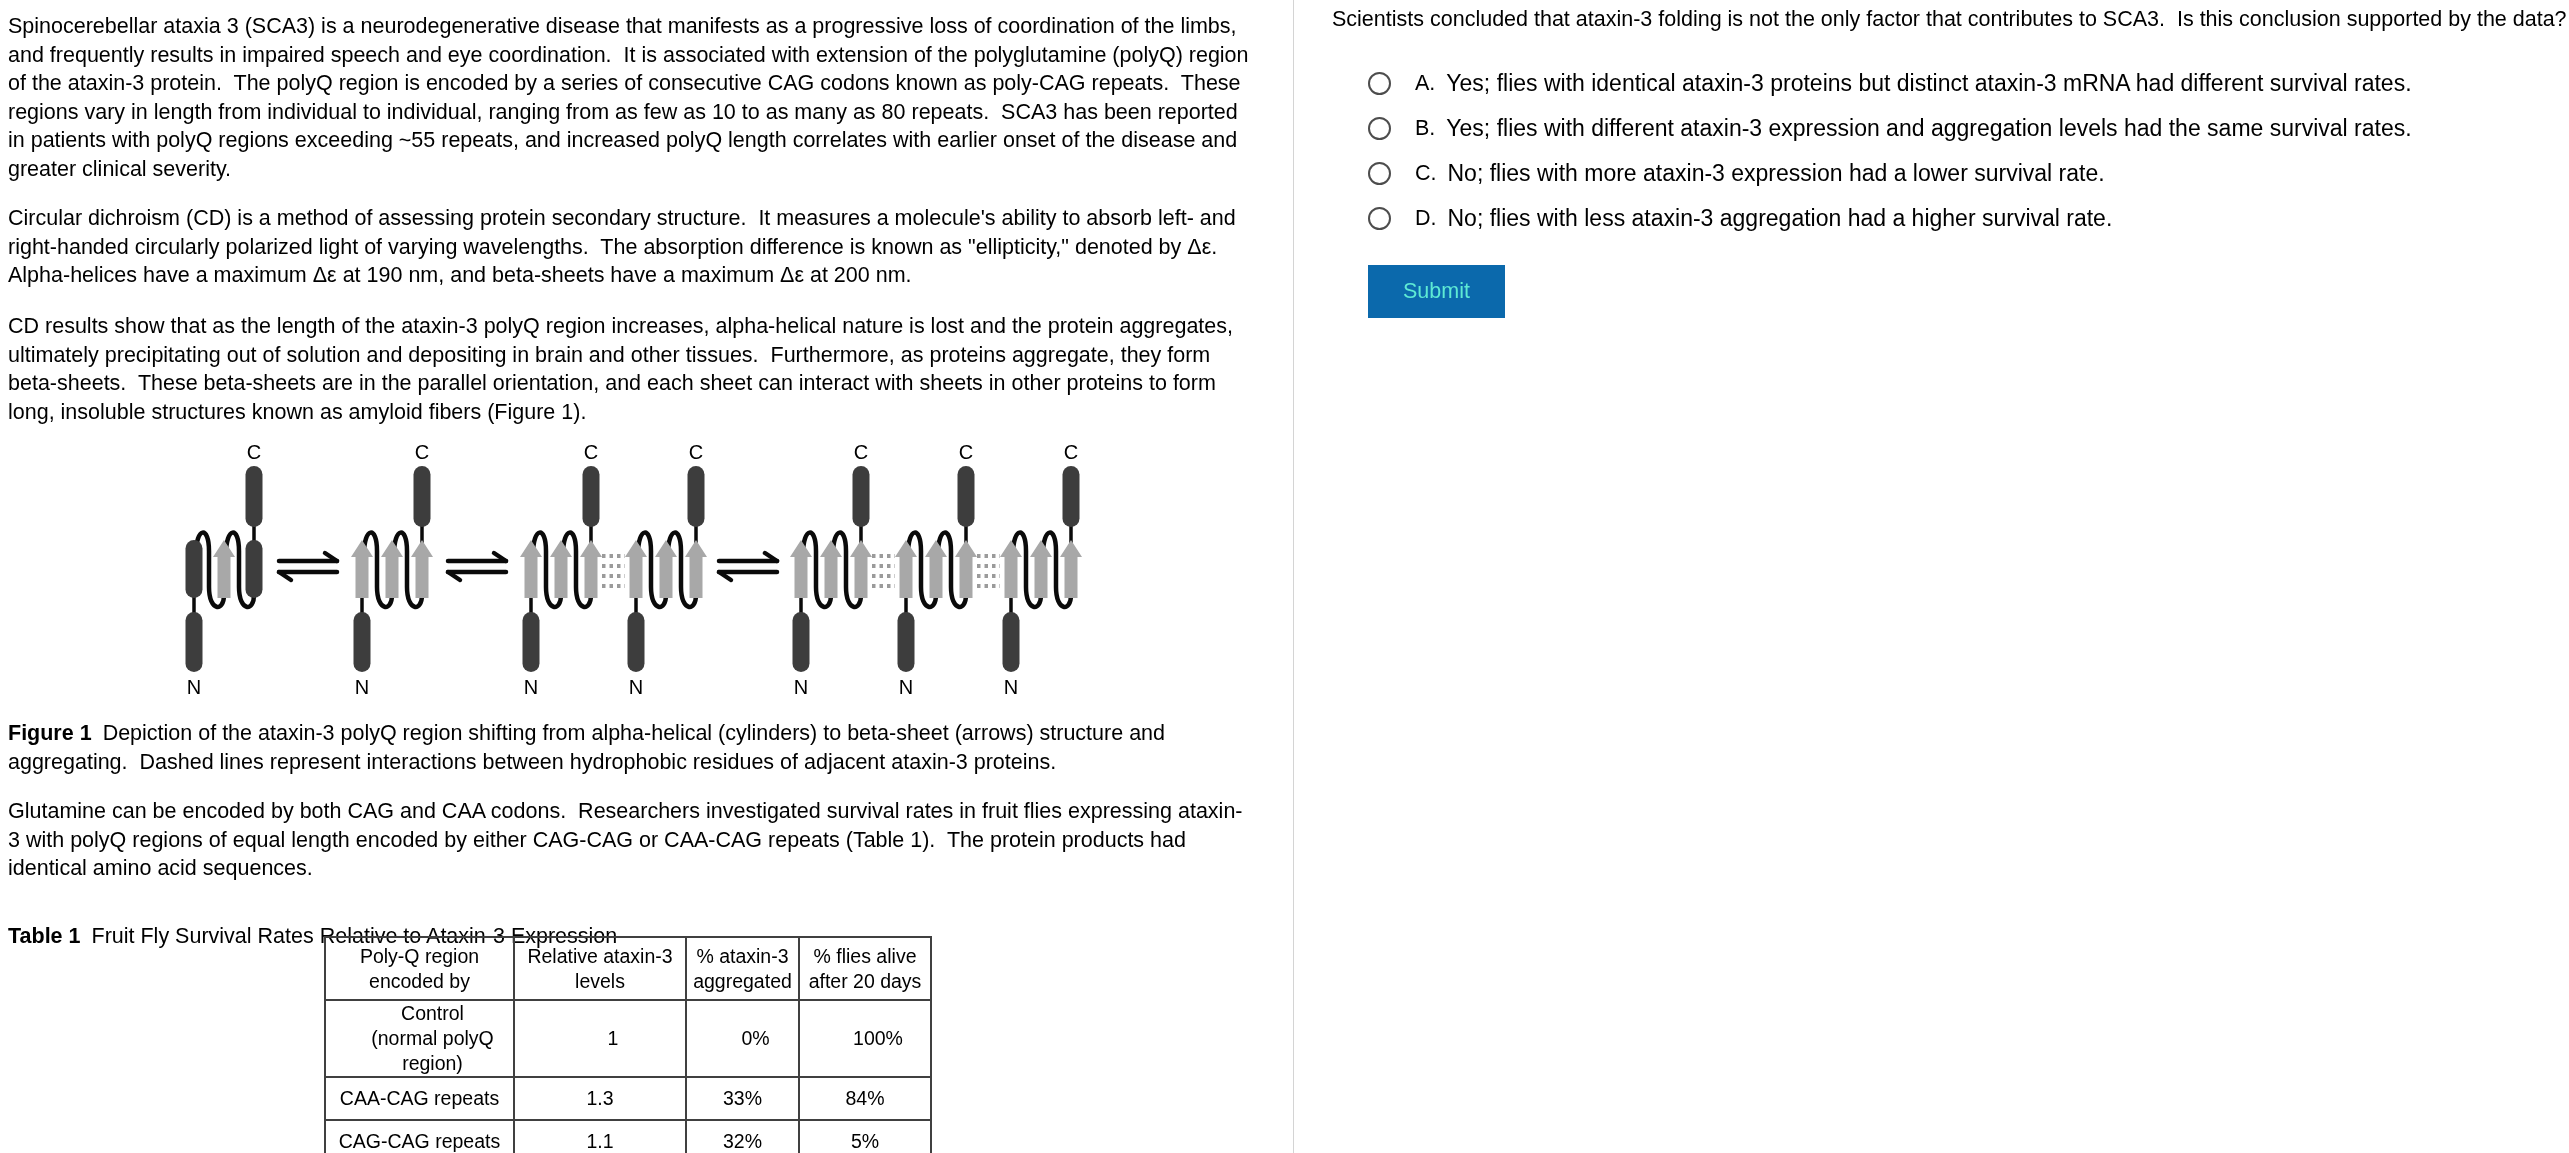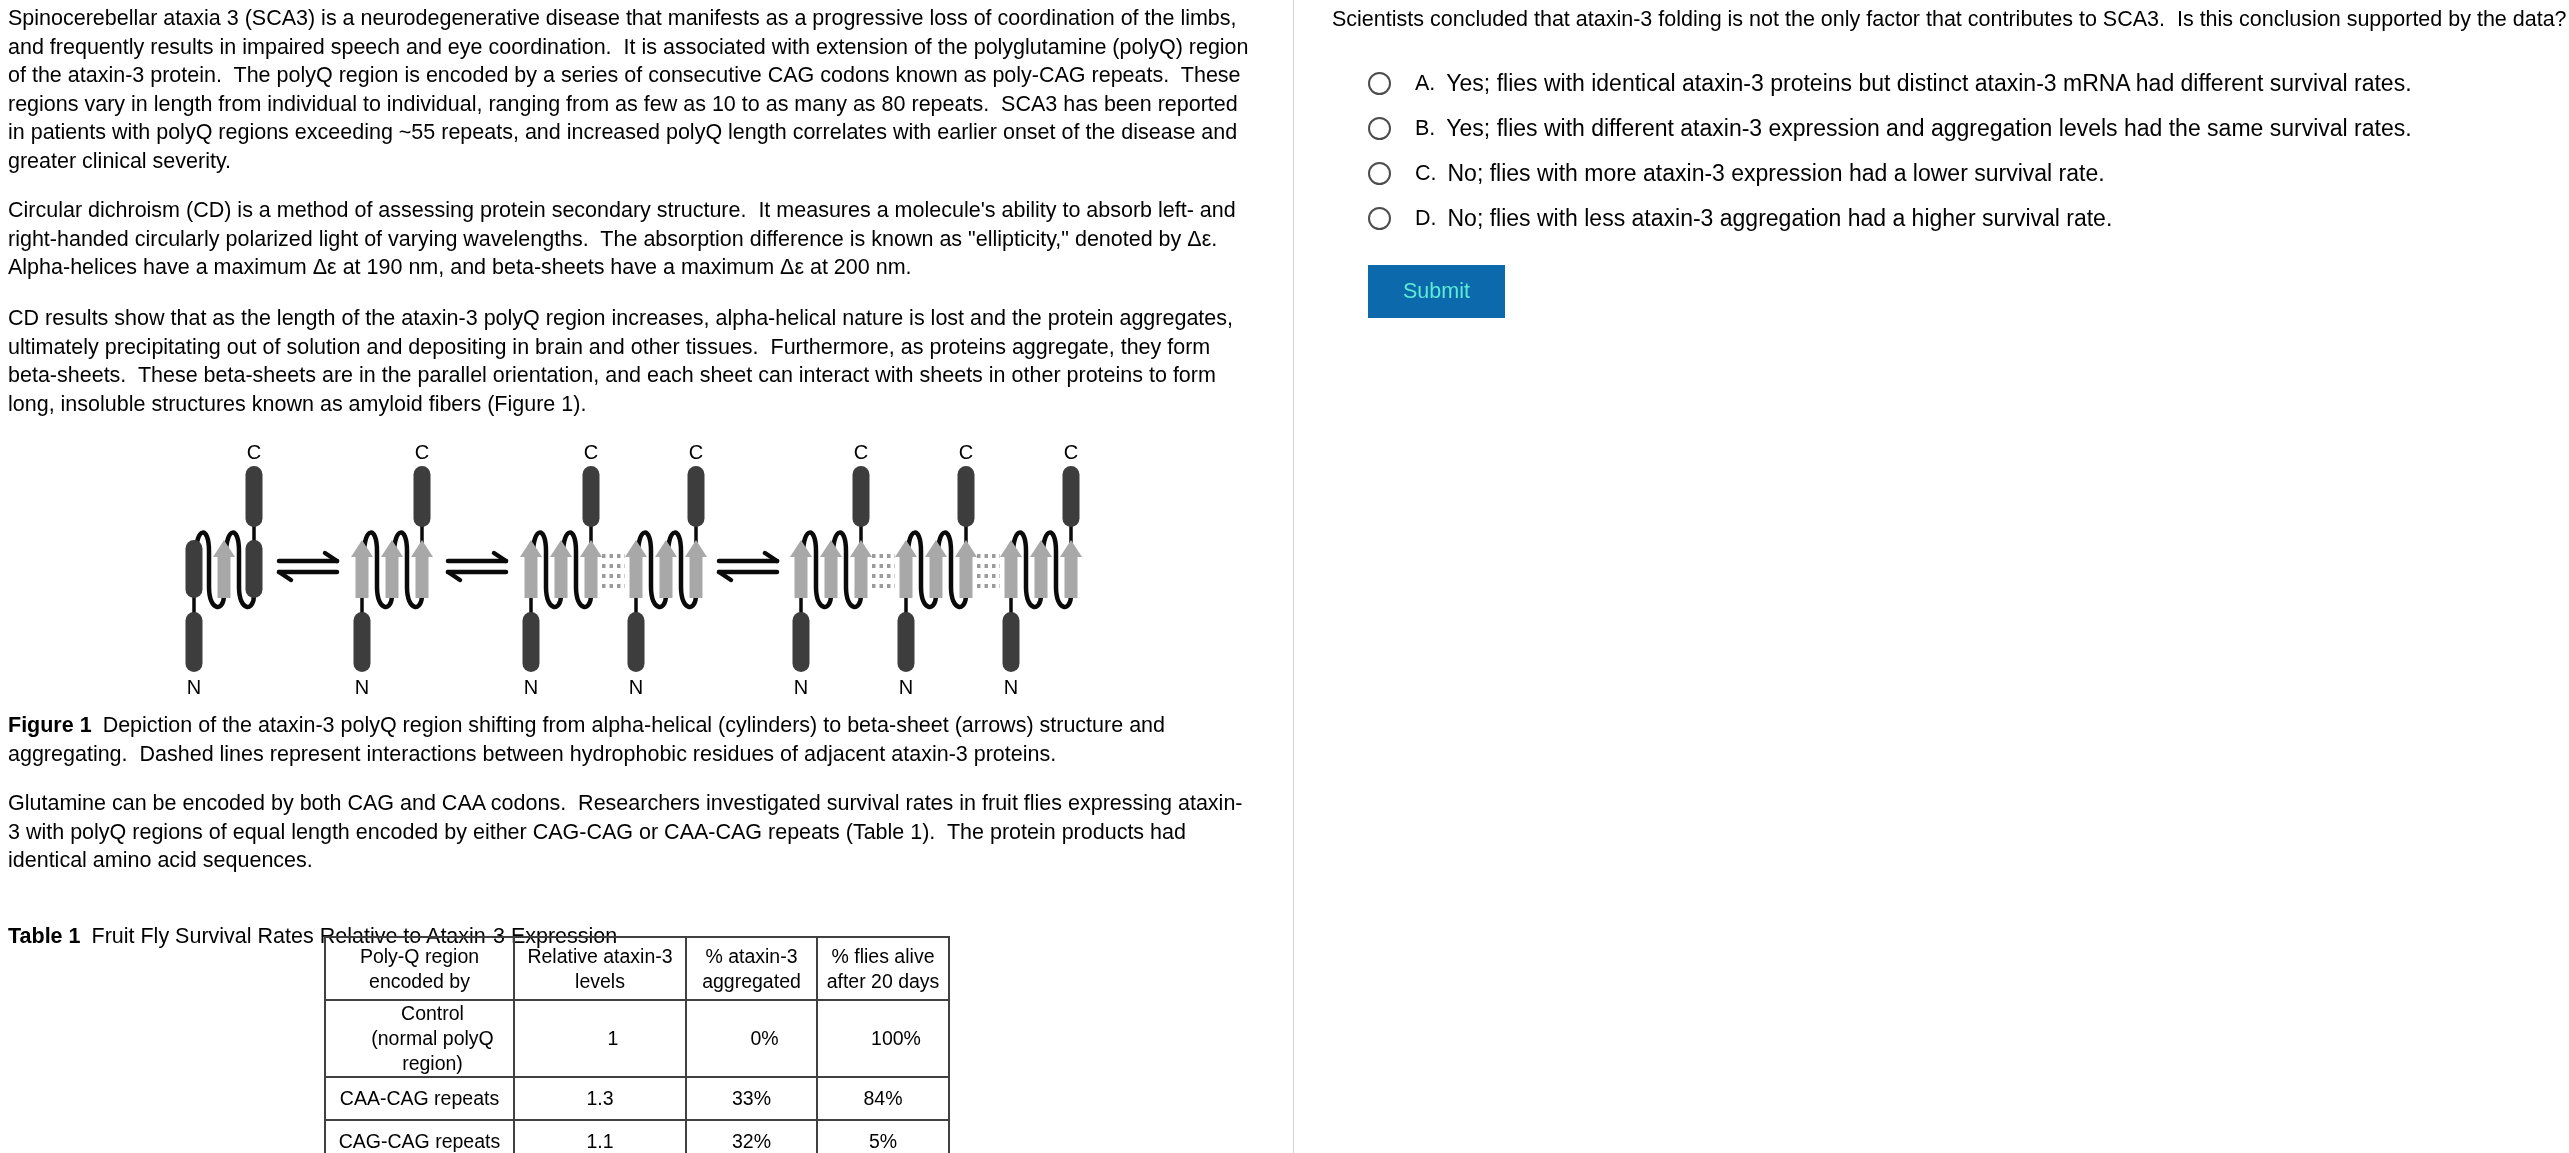--- a/index.html
+++ b/index.html
@@ -3,40 +3,40 @@
 <meta charset="utf-8">
 <style>
   * { margin:0; padding:0; box-sizing:border-box; }
   html,body { background:#ffffff; }
   body {
     position:relative; width:2569px; height:1153px; overflow:hidden;
     font-family:"Liberation Sans", sans-serif; color:#000;
   }
   .para {
     position:absolute; left:8px; width:1246px;
-    font-size:21.5px; line-height:28.6px; white-space:pre-wrap;
+    font-size:21.5px; line-height:28.6px; white-space:pre-wrap;margin-top:8px;
   }
   .cap-label { font-weight:700; }
   .gap2 { display:inline-block; width:11px; }
   #figure-svg { position:absolute; left:85px; top:440px; width:1030px; height:260px;
     font-family:"Liberation Sans", sans-serif; }
   #table-title { position:absolute; left:8px; top:889px; font-size:21.5px; line-height:28.6px;margin-top:33px; }
   table.results {
     position:absolute; left:324px; top:936px;
     border-collapse:collapse; table-layout:fixed;
     font-size:19.5px; line-height:25px; text-align:center;
   }
   table.results th, table.results td {
     border:2px solid #404040; font-weight:400;
     white-space:pre-line; vertical-align:middle; padding:0 6px;
   }
   table.results th { height:63px; }
   table.results td { height:43px; }
   table.results tr.tall td { height:62px;padding-left:32px; }
-  .c1{width:189px;} .c2{width:172px;} .c3{width:131px;} .c4{width:132px;}
+  .c1{width:189px;} .c2{width:172px;} .c3{width:113px;} .c4{width:132px;}
   #divider { position:absolute; left:1293px; top:0; width:1px; height:1153px; background:#d4d4d4; }
   #question-panel { position:absolute; left:1332px; top:0; width:1237px; }
   #question-text { position:absolute; left:0; top:5px; font-size:21.5px; line-height:28.6px; white-space:pre; }
   #options { position:absolute; left:36px; top:61px; }
   .option-row { display:flex; align-items:center; height:45px; cursor:pointer; }
   .radio {
     width:23px; height:23px; border:2px solid #4d4d4d; border-radius:50%;
     background:#fff; flex:0 0 auto; margin-right:24px;
   }
   .option-letter { font-size:21.5px; margin-right:11px; }

